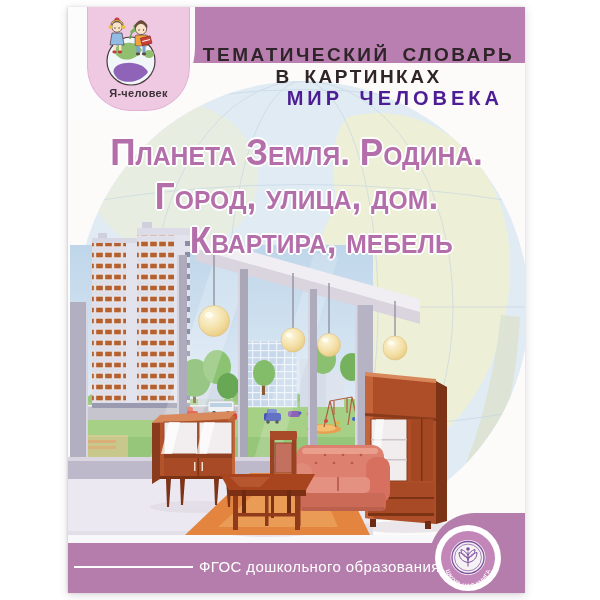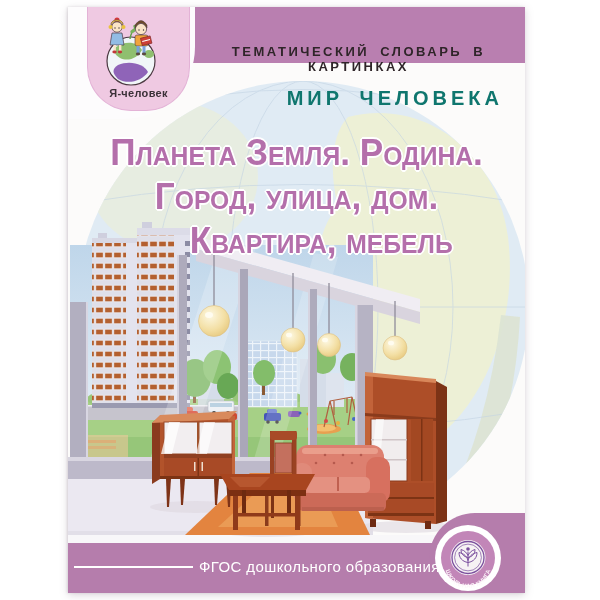--- a/index.html
+++ b/index.html
@@ -16,25 +16,25 @@
   .band-top{position:absolute;left:0;top:0;width:100%;height:56px;background:#b97fb0;}
   .corner-white{position:absolute;left:0;top:0;width:127px;height:112px;background:#fdfcfd;border-bottom-right-radius:72px;}
   .badge-pill{
     position:absolute;left:19px;top:0;width:103px;height:104px;background:#efc9e2;
     border:1px solid #e3b2d6;border-top:none;border-radius:0 0 44px 44px;box-sizing:border-box;
   }
   .badge-pill svg{position:absolute;left:0;top:0;}
   .badge-caption{position:absolute;left:0;right:0;top:80px;text-align:center;font-size:11px;font-weight:bold;color:#3b3138;letter-spacing:.3px;}
   .series-title{
     position:absolute;left:128px;right:4px;top:37px;text-align:center;
-    font-size:13px;font-weight:bold;letter-spacing:2.5px;word-spacing:5px;color:#2f2529;
+    font-size:19px;font-weight:bold;letter-spacing:2.5px;word-spacing:5px;color:#2f2529;
   }
   .edition{
     position:absolute;right:22px;top:80px;
-    font-size:20px;font-weight:bold;letter-spacing:4px;word-spacing:7px;color:#0f766e;margin-left:16px;
+    font-size:20px;font-weight:bold;letter-spacing:4px;word-spacing:7px;color:#4c1d95;margin-left:16px;
   }
   .book-title{
     position:absolute;left:0;right:0;top:124px;text-align:center;
     font-weight:bold;font-variant:small-caps;color:#b46fab;
     font-size:37px;line-height:44px;transform:scaleX(.95);transform-origin:50% 0;
     text-shadow:-2px 0 0 #fff,2px 0 0 #fff,0 -2px 0 #fff,0 2px 0 #fff,
                 -1px -1px 0 #fff,1px -1px 0 #fff,-1px 1px 0 #fff,1px 1px 0 #fff;
     white-space:nowrap;
   }
   .book-title .t-line3{transform:translateX(26px);}

